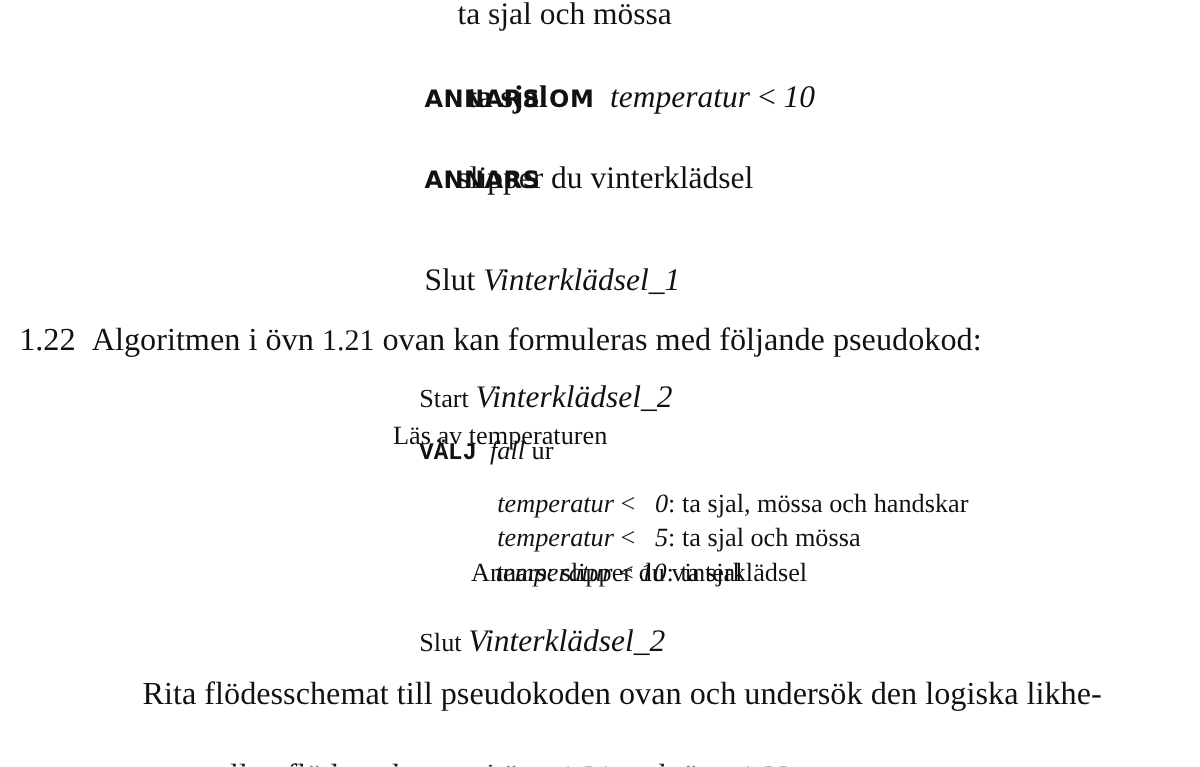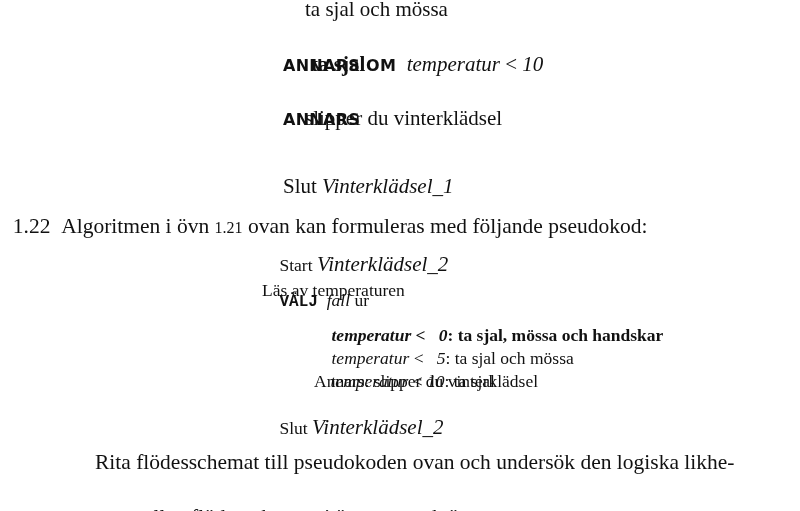--- a/index.html
+++ b/index.html
@@ -5,21 +5,21 @@
   html, body { margin: 0; padding: 0; background: #ffffff; }
   body {
     width: 800px; height: 511px; position: relative; overflow: hidden;
     font-family: "Liberation Serif", serif; color: #111111;
   }
   .line { position: absolute; white-space: pre; }
   .top { font-size: 21px; line-height: 27px; }
   .kw-sans { font-family: "DejaVu Sans", sans-serif; font-weight: bold; font-size: 16px; letter-spacing: 0.3px; }
   .kw-mono { font-family: "Liberation Mono", monospace; font-weight: bold; font-size: 16px; }
   .it { font-style: italic; }
-  .small-num { font-size: 16px; }
+  .small-num { font-size: 20px; }
   .code { font-size: 17.5px; line-height: 23px; }
   .code-title { font-size: 21px; margin-top: 21px; }
   .body-text { font-size: 21.5px; line-height: 28px; }
 </style>
 </head>
 <body>
 
 <div>
   <div class="line top" style="left:305px; top:-4px;">ta sjal och mössa</div>
   <div class="line top" style="left:262px; top:24px;">
@@ -40,21 +40,21 @@
 </div>
 
 <div>
   <div class="line code" style="left:262px; top:230px;">
     <span>Start </span><span class="it code-title">Vinterklädsel_2</span>
   </div>
   <div class="line code" style="left:262px; top:255px;margin-top:24px;">Läs av temperaturen</div>
   <div class="line code" style="left:262px; top:266px;">
     <span class="kw-mono">VÄLJ</span>&nbsp;&nbsp;<span class="it">fall</span><span> ur</span>
   </div>
-  <div class="line code" style="left:314px; top:301px;font-weight:bold;">
+  <div class="line code" style="left:314px; top:301px;">
     <span class="it">temperatur</span><span> &lt;   </span><span class="it">0</span><span>: ta sjal, mössa och handskar</span>
   </div>
   <div class="line code" style="left:314px; top:324px;">
     <span class="it">temperatur</span><span> &lt;   </span><span class="it">5</span><span>: ta sjal och mössa</span>
   </div>
   <div class="line code" style="left:313px; top:347px;">
     <span class="it">temperatur</span><span> &lt; </span><span class="it">10</span><span>: ta sjal</span>
   </div>
   <div class="line code" style="left:314px; top:370px;">Annars: slipper du vinterklädsel</div>
   <div class="line code" style="left:262px; top:393px;">

